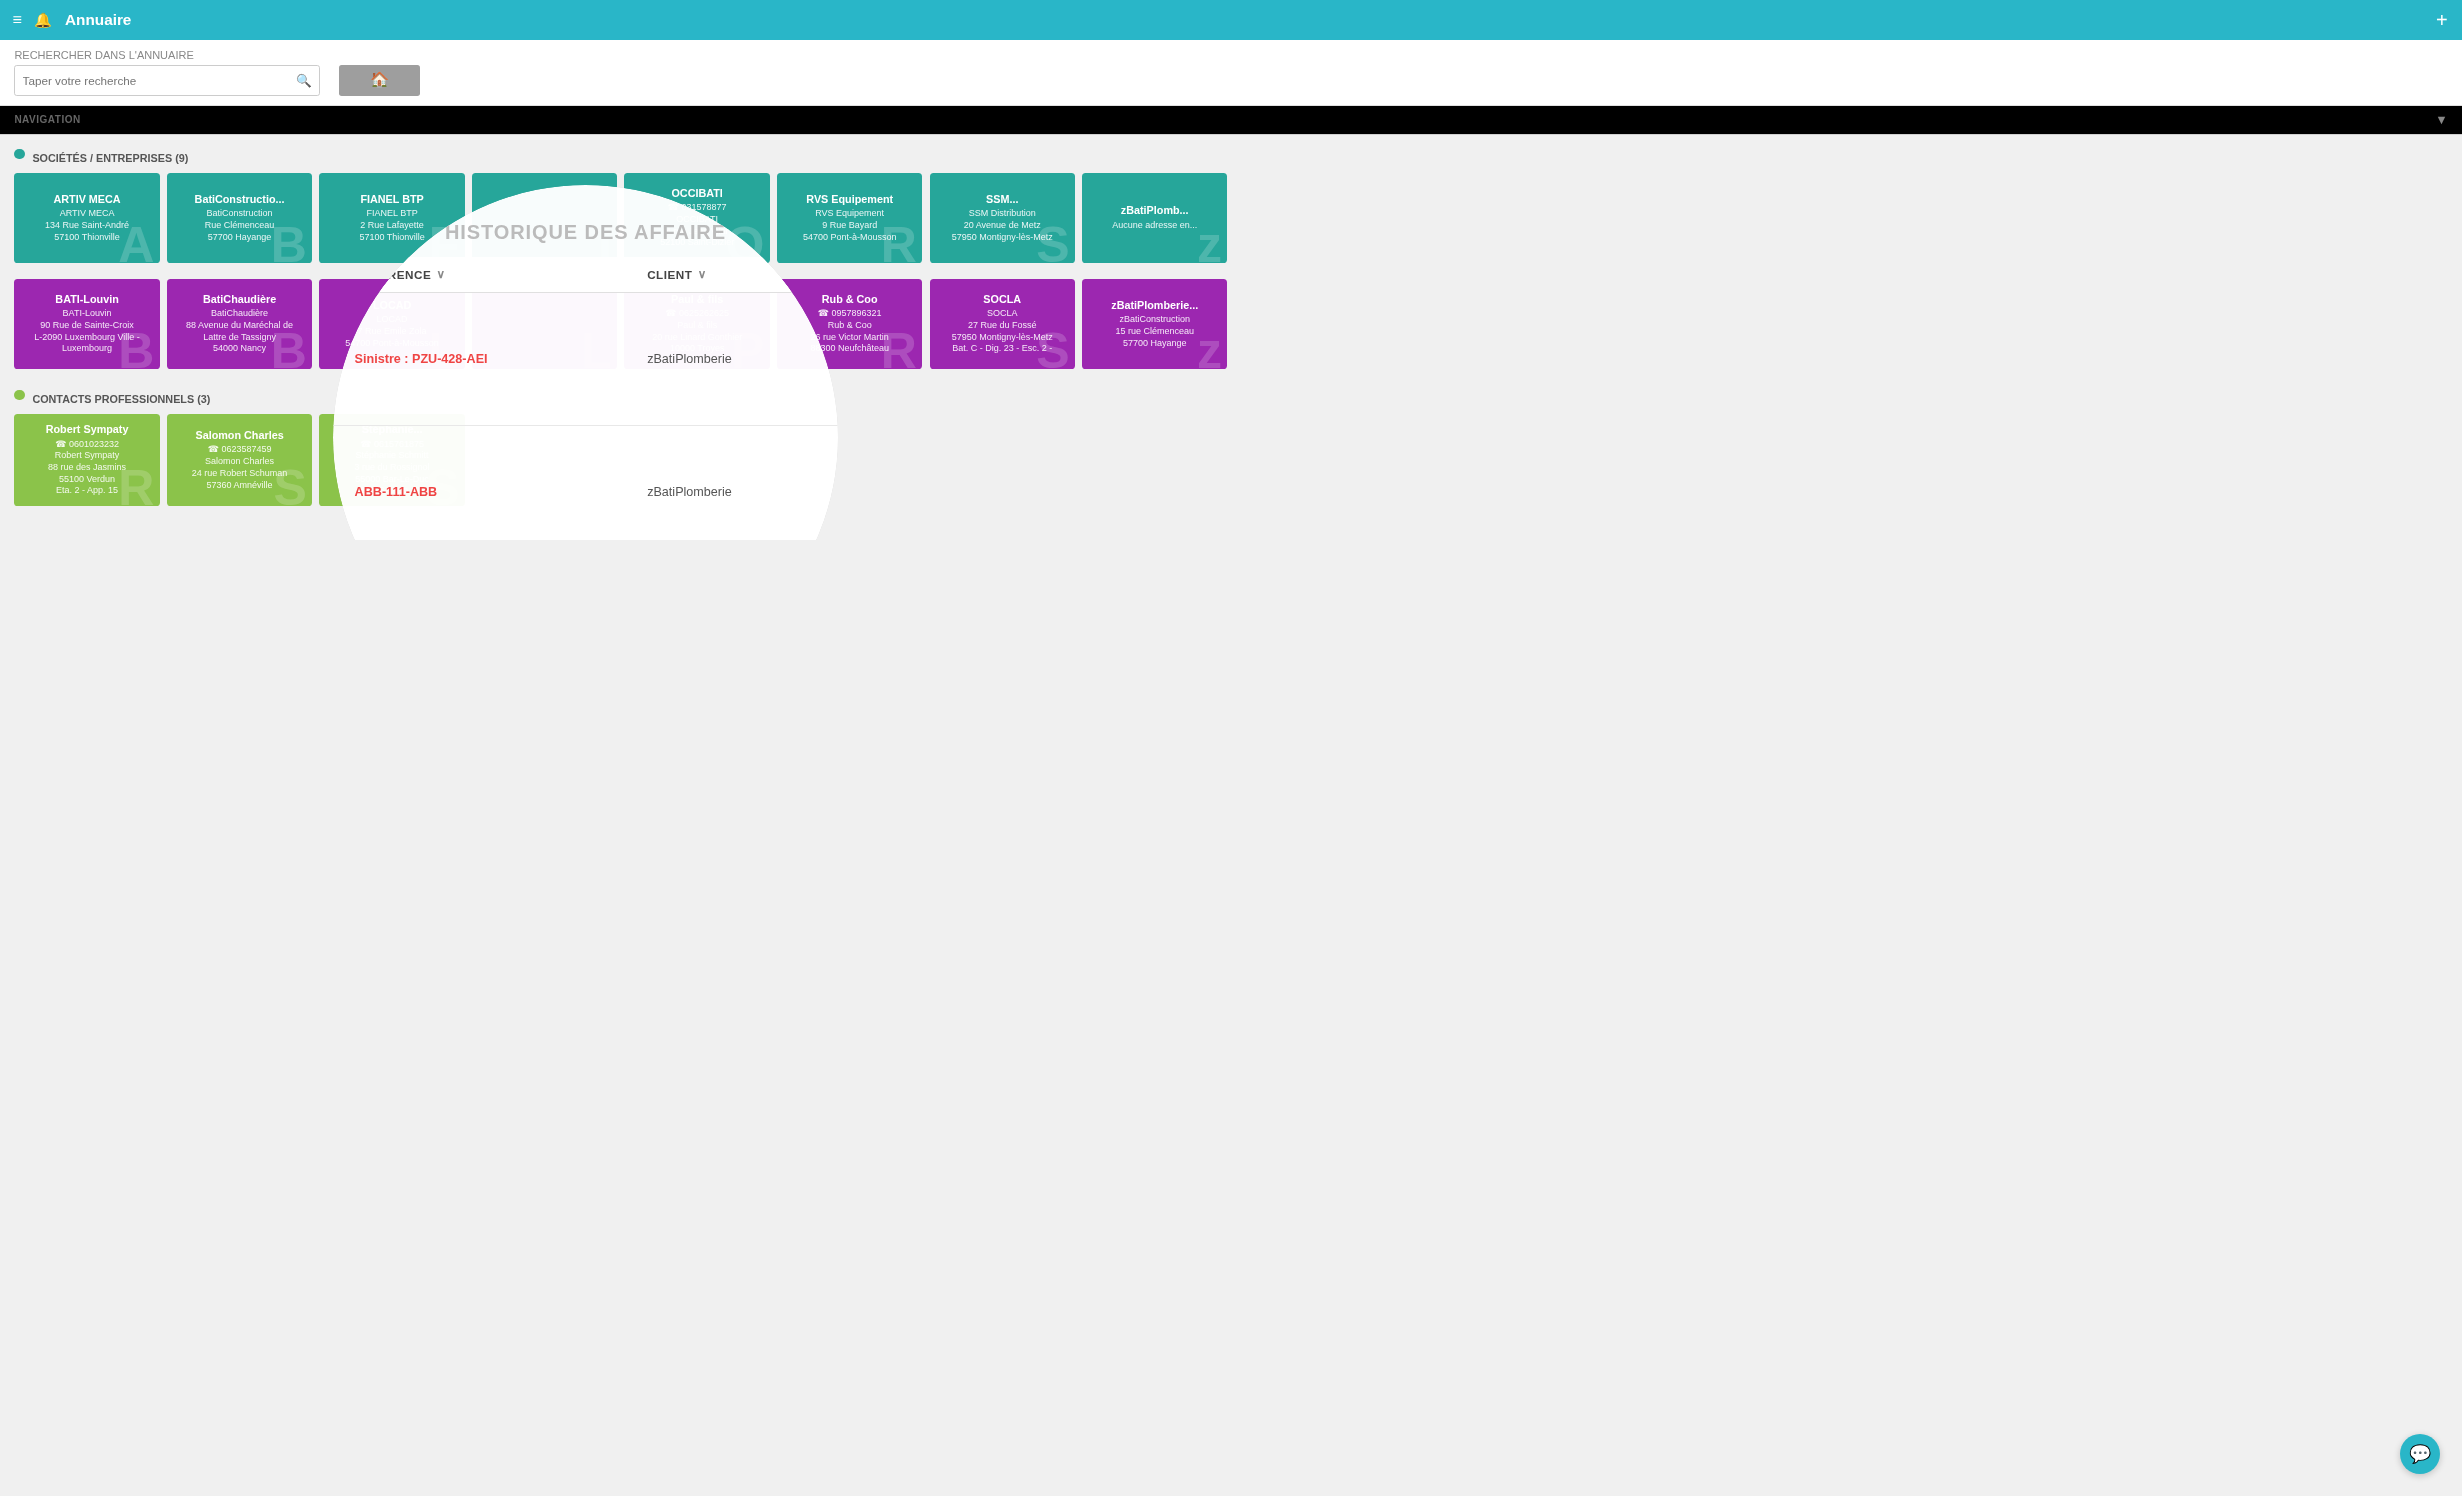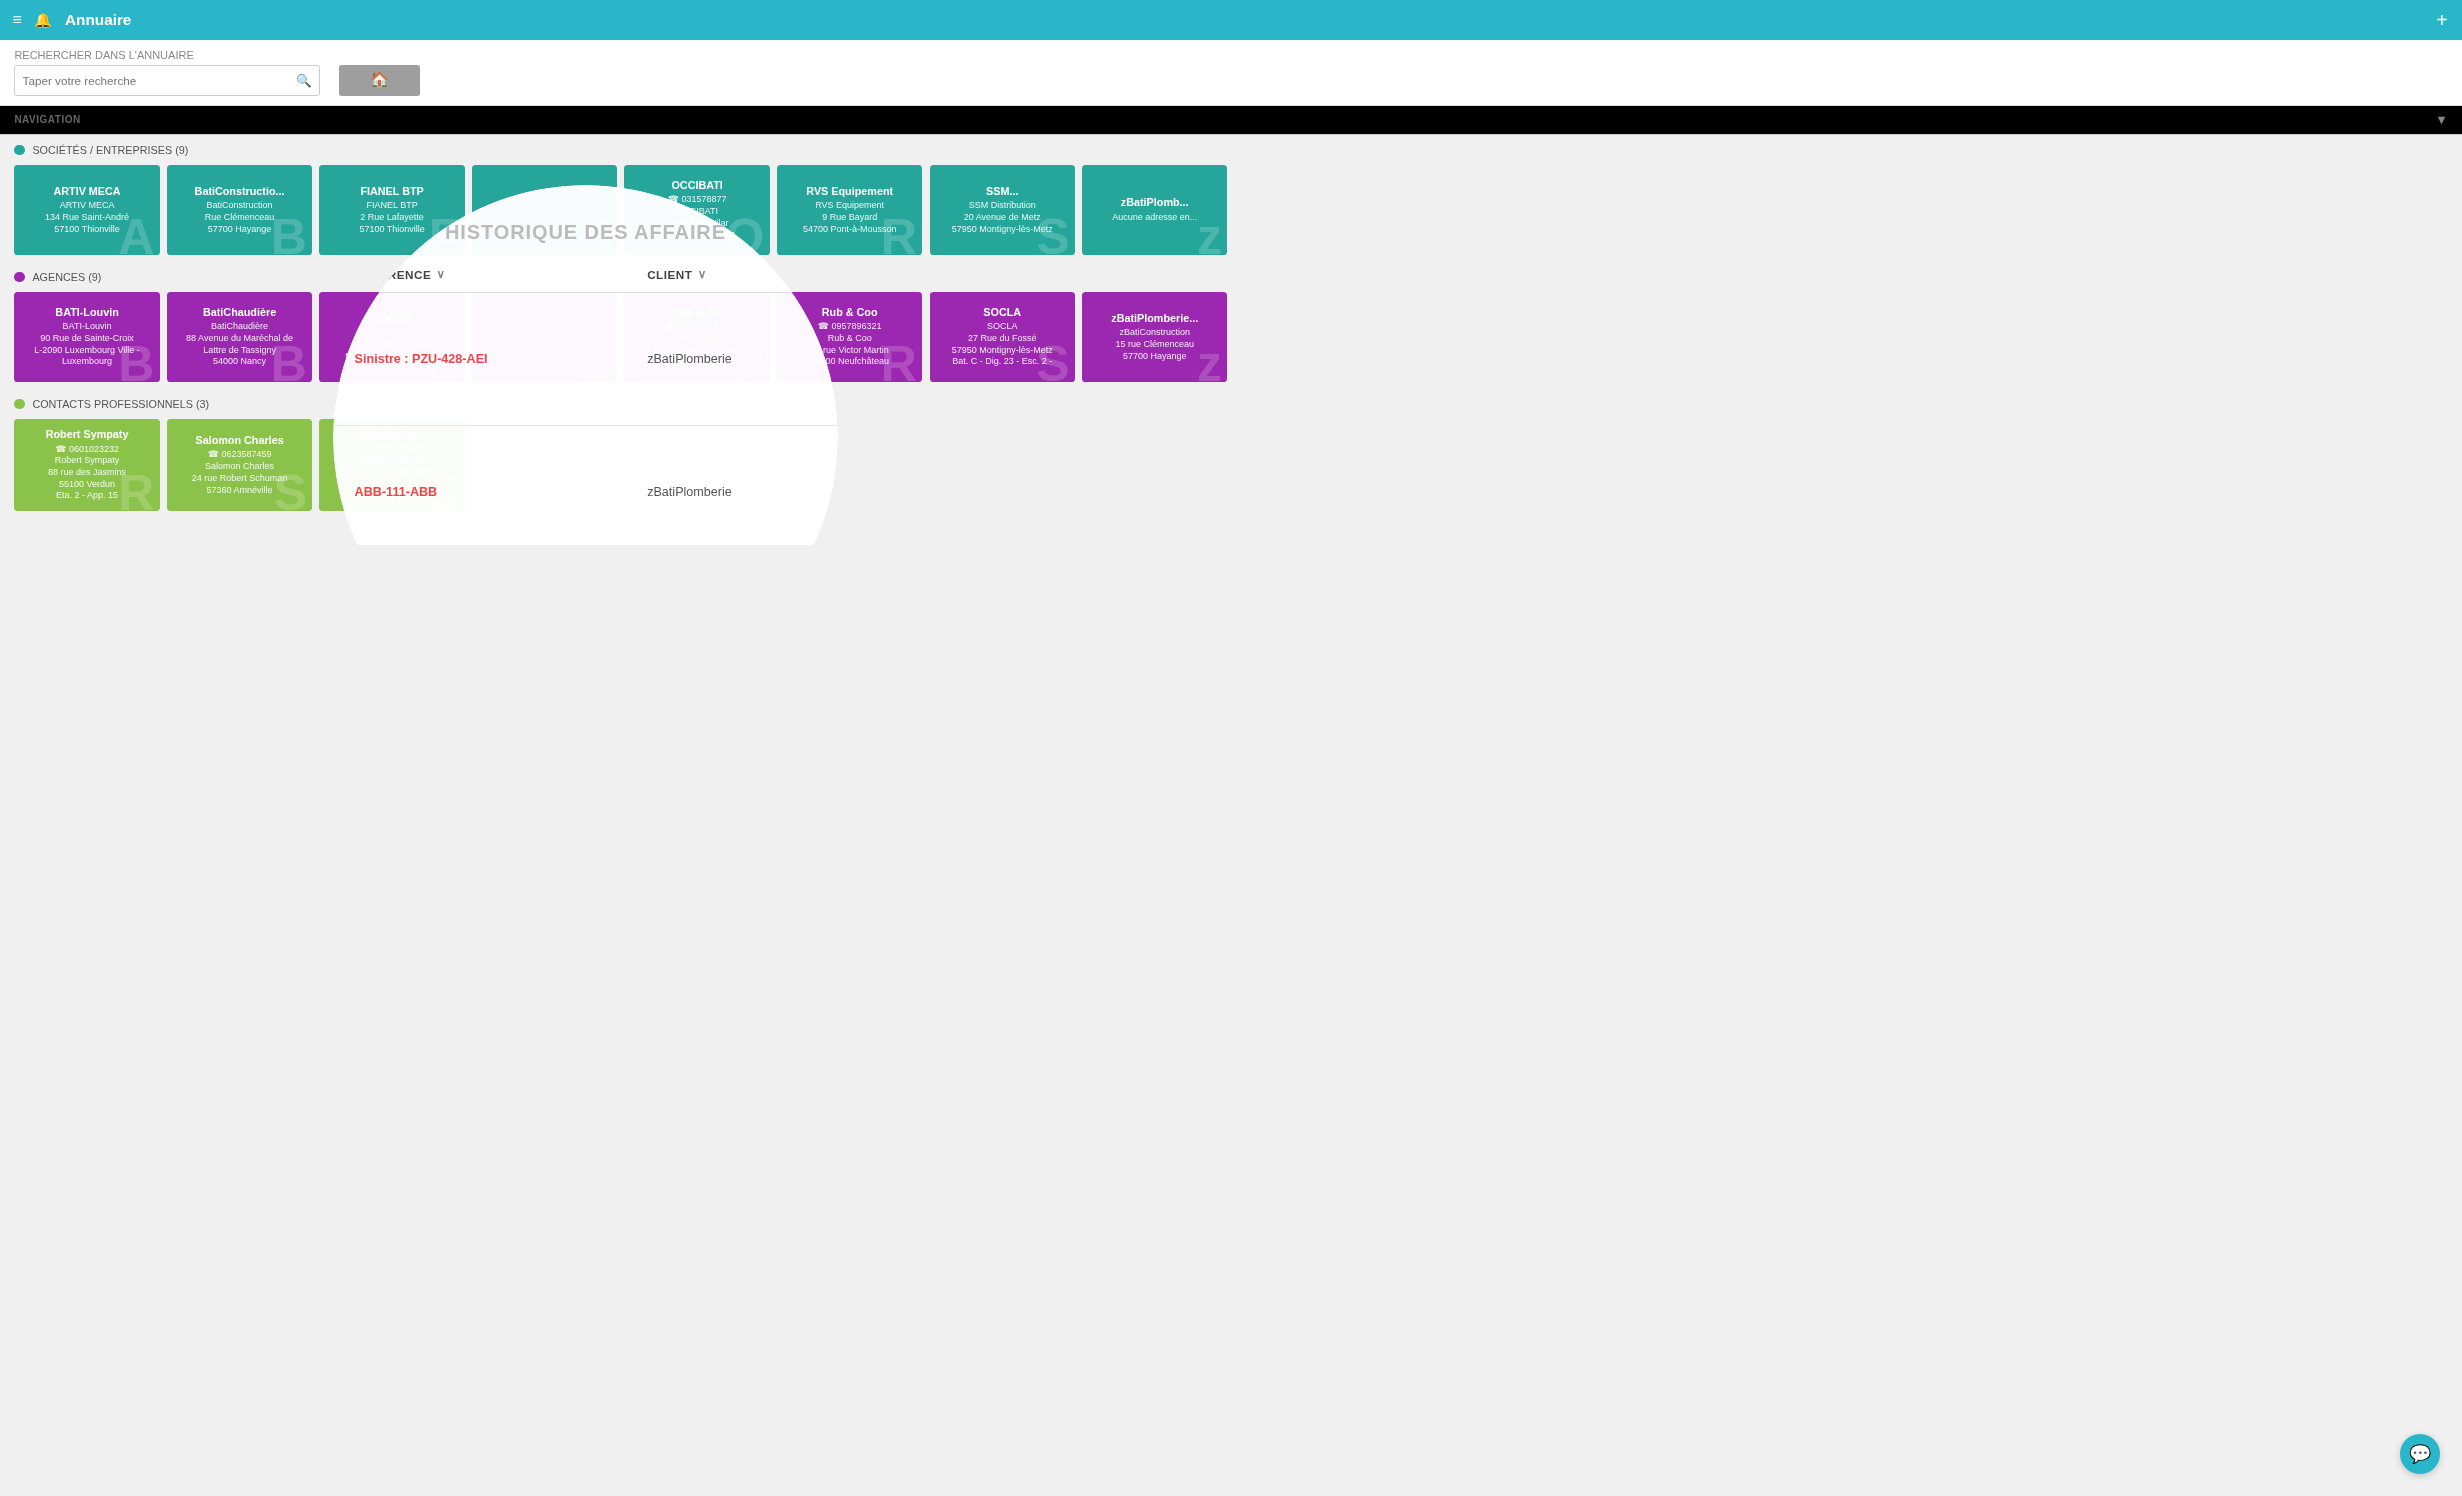--- a/index.html
+++ b/index.html
@@ -70,21 +70,21 @@
     
     .main-content { padding: 9px 14.4px 18px; position: relative; }
 
     
     .category-section { margin-bottom: 16px; }
     .category-header { display: flex; align-items: center; gap: 7.2px; margin-bottom: 9px; }
     .category-dot { width: 10.8px; height: 10.8px; border-radius: 50%; display: inline-block; }
     .dot-teal { background: #26a69a; }
     .dot-purple { background: #9c27b0; }
     .dot-green { background: #8bc34a; }
-    .category-title { font-size: 10.8px; font-weight: 400; color: #555; text-transform: uppercase; }
+    .category-title { font-size: 10.8px; font-weight: 700; color: #555; text-transform: uppercase; margin-top: 8px; }
 
     
     .card-grid {
       display: grid;
       grid-template-columns: repeat(auto-fill, minmax(140px, 1fr));
       gap: 7.2px;
     }
 
     .card {
       border-radius: 3.6px;
@@ -272,24 +272,20 @@
       </div>
       <div class="card card-teal">
         <span class="card-letter">z</span>
         <div class="card-name">zBatiPlomb...</div>
         <div class="card-sub">Aucune adresse en...</div>
       </div>
     </div>
   </div>
 
   <div class="category-section">
-    <div class="category-header">
-      <span class="category-dot dot-purple"></span>
-      <span class="category-title">AGENCES (9)</span>
-    </div>
     <div class="card-grid">
       <div class="card card-purple">
         <span class="card-letter">B</span>
         <div class="card-name">BATI-Louvin</div>
         <div class="card-sub">BATI-Louvin<br>90 Rue de Sainte-Croix<br>L-2090 Luxembourg Ville -<br>Luxembourg</div>
       </div>
       <div class="card card-purple">
         <span class="card-letter">B</span>
         <div class="card-name">BatiChaudière</div>
         <div class="card-sub">BatiChaudière<br>88 Avenue du Maréchal de Lattre de Tassigny<br>54000 Nancy</div>

